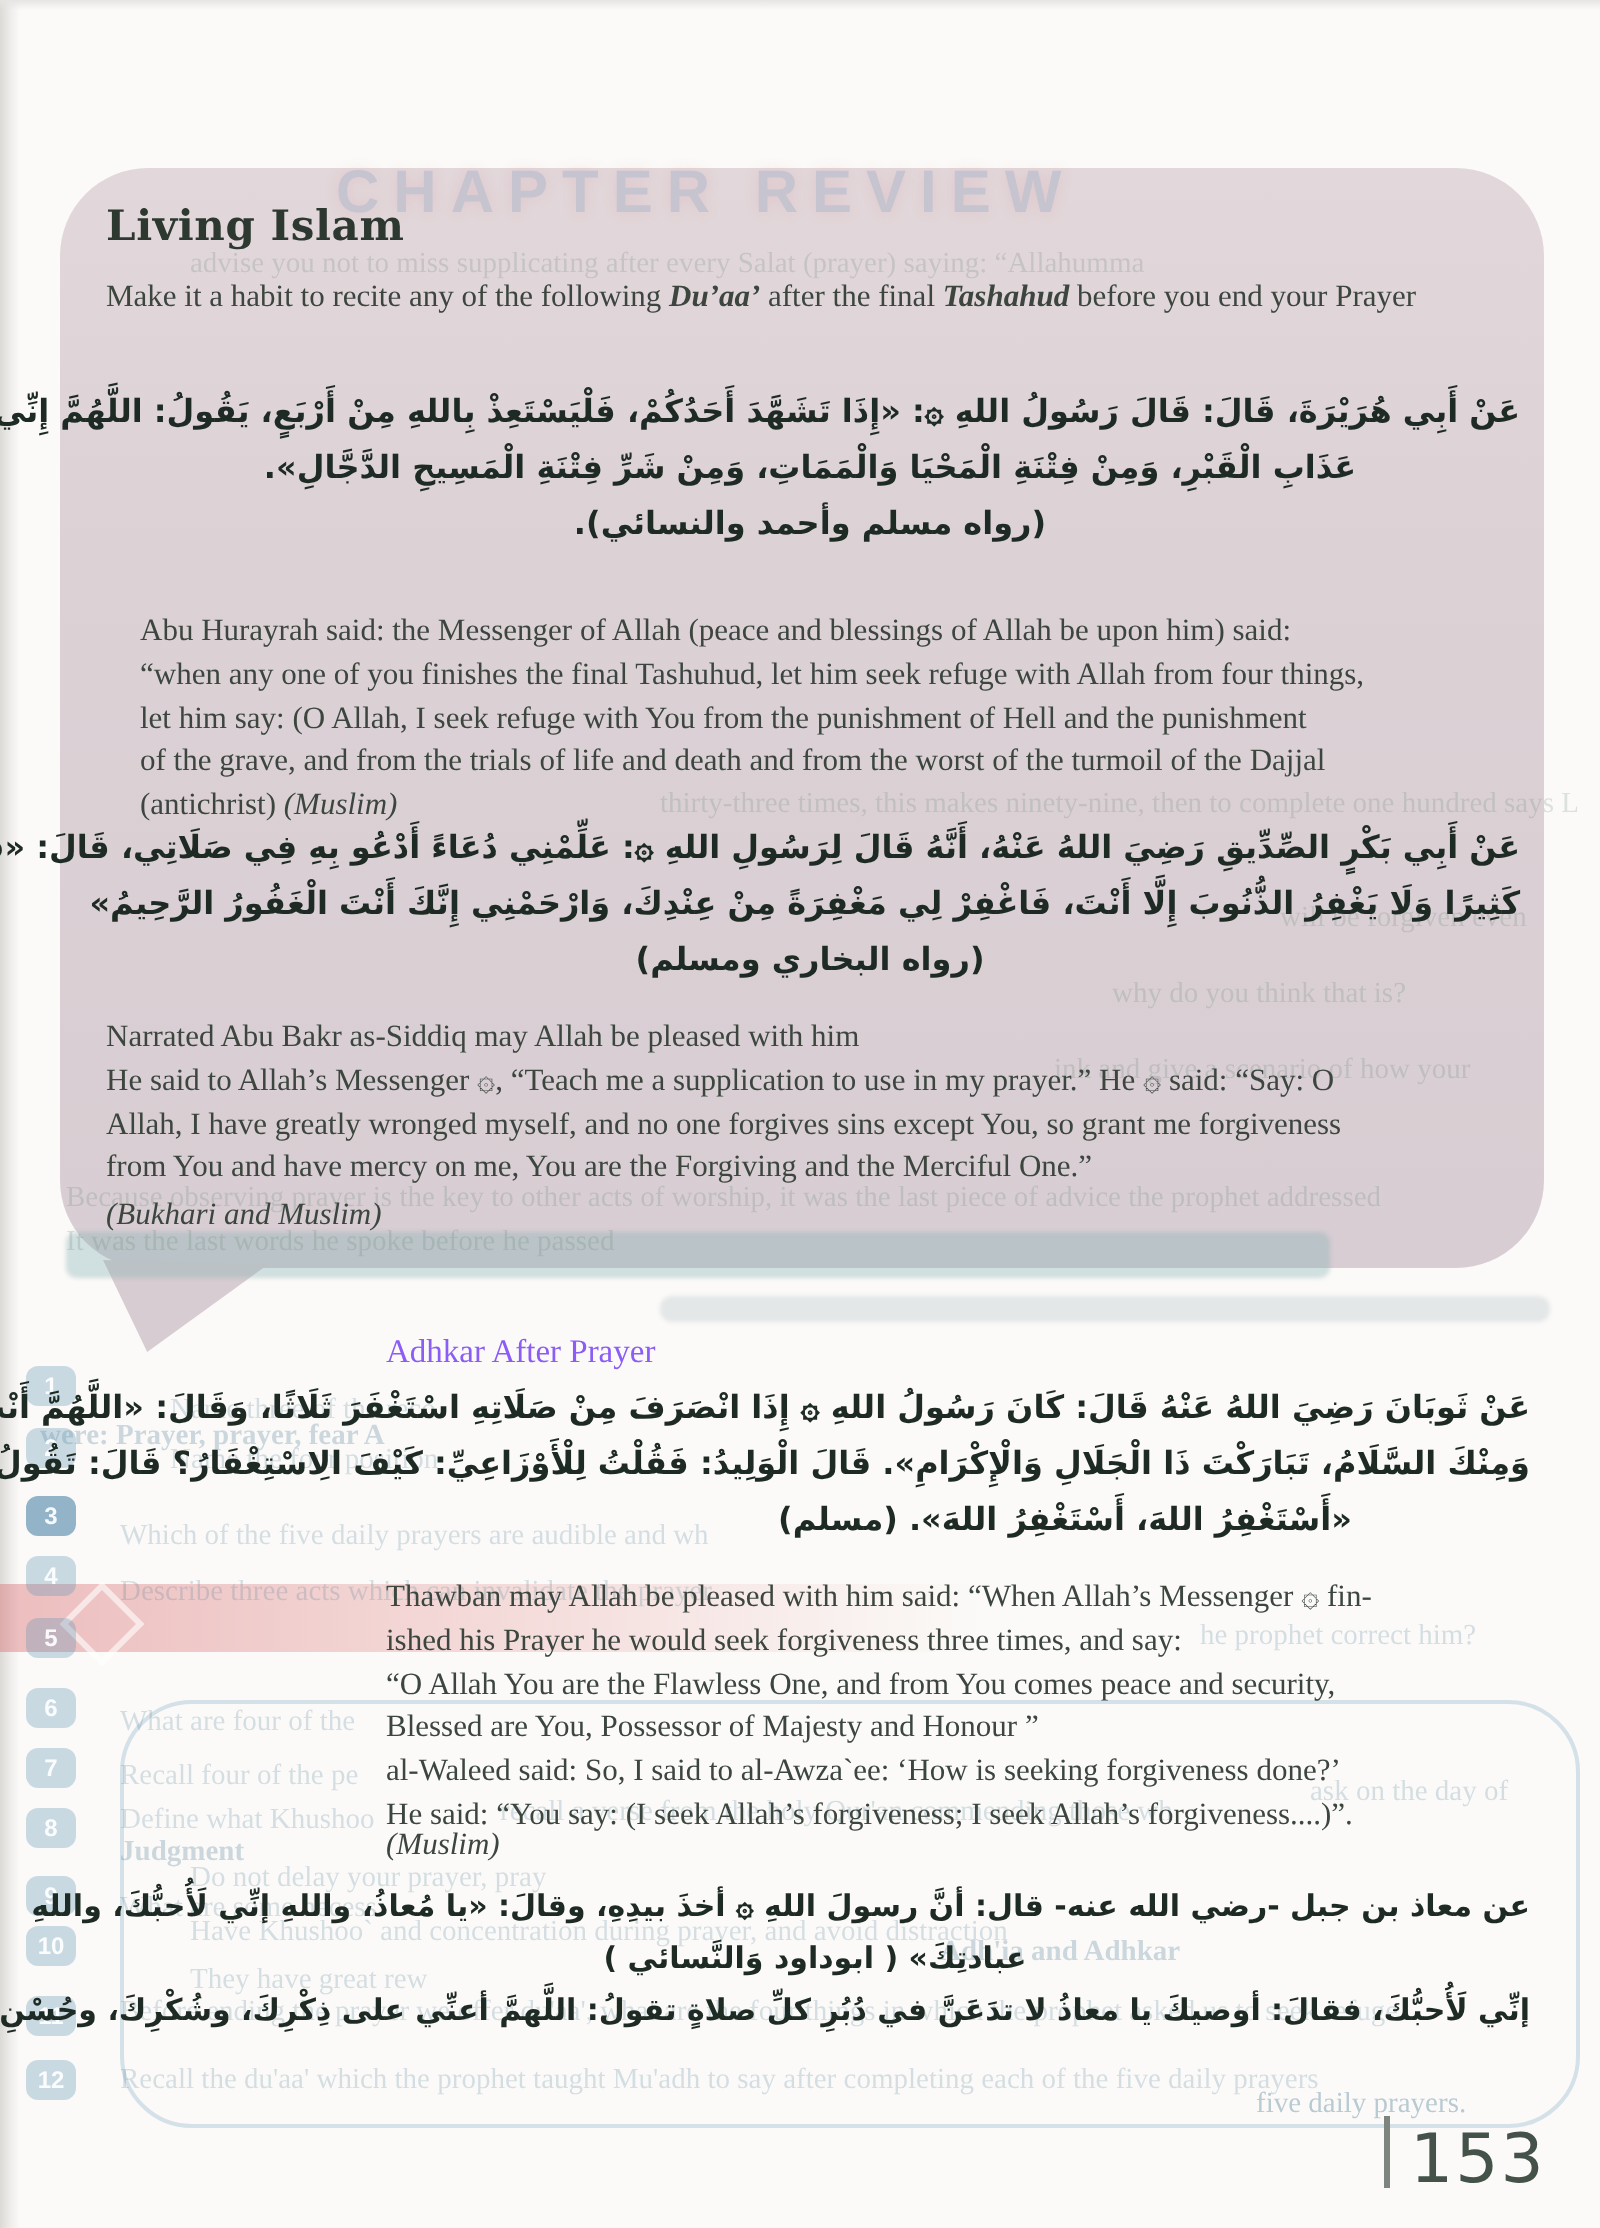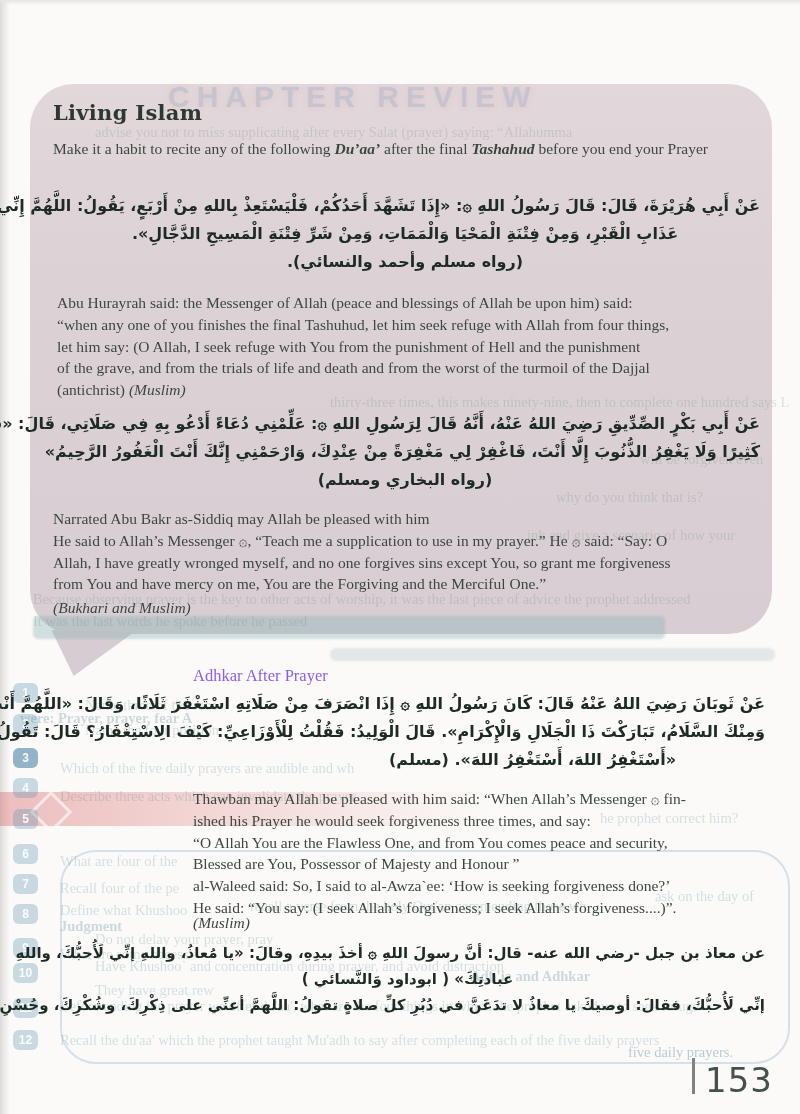--- a/index.html
+++ b/index.html
@@ -117,21 +117,21 @@
   <div class="title">Living Islam</div>
 
   <p class="eng" style="left:53px;top:138px;width:705px;margin:0"><span>Make it a habit to recite any of the following </span><span class="bi">Du’aa’</span><span> after the final </span><span class="bi">Tashahud</span><span> before you end your Prayer</span></p>
 
   <div class="arb" style="left:50px;top:192px;width:710px">
     <div>عَنْ أَبِي هُرَيْرَةَ، قَالَ: قَالَ رَسُولُ اللهِ ۞: «إِذَا تَشَهَّدَ أَحَدُكُمْ، فَلْيَسْتَعِذْ بِاللهِ مِنْ أَرْبَعٍ، يَقُولُ: اللَّهُمَّ إِنِّي أَعُوذُ بِكَ مِنْ عَذَابِ جَهَنَّمَ، وَمِنْ</div>
     <div>عَذَابِ الْقَبْرِ، وَمِنْ فِتْنَةِ الْمَحْيَا وَالْمَمَاتِ، وَمِنْ شَرِّ فِتْنَةِ الْمَسِيحِ الدَّجَّالِ».</div>
     <div>(رواه مسلم وأحمد والنسائي).</div>
   </div>
 
-  <p class="eng" style="left:53px;top:288px;width:712px;margin:4px"><span>Abu Hurayrah said: the Messenger of Allah (peace and blessings of Allah be upon him) said:
+  <p class="eng" style="left:53px;top:288px;width:712px;margin:17px"><span>Abu Hurayrah said: the Messenger of Allah (peace and blessings of Allah be upon him) said:
 “when any one of you finishes the final Tashuhud, let him seek refuge with Allah from four things,
 let him say:  (O Allah, I seek refuge with You from the punishment of Hell and the punishment
 of the grave, and from the trials of life and death and from the worst of the turmoil of the Dajjal
 (antichrist) </span><span class="it">(Muslim)</span></p>
 
   <div class="arb" style="left:50px;top:410px;width:710px">
     <div>عَنْ أَبِي بَكْرٍ الصِّدِّيقِ رَضِيَ اللهُ عَنْهُ، أَنَّهُ قَالَ لِرَسُولِ اللهِ ۞: عَلِّمْنِي دُعَاءً أَدْعُو بِهِ فِي صَلَاتِي، قَالَ: «قُلْ، اللَّهُمَّ إِنِّي ظَلَمْتُ نَفْسِي ظُلْمًا</div>
     <div>كَثِيرًا وَلَا يَغْفِرُ الذُّنُوبَ إِلَّا أَنْتَ، فَاغْفِرْ لِي مَغْفِرَةً مِنْ عِنْدِكَ، وَارْحَمْنِي إِنَّكَ أَنْتَ الْغَفُورُ الرَّحِيمُ»</div>
     <div>(رواه البخاري ومسلم)</div>
   </div>

